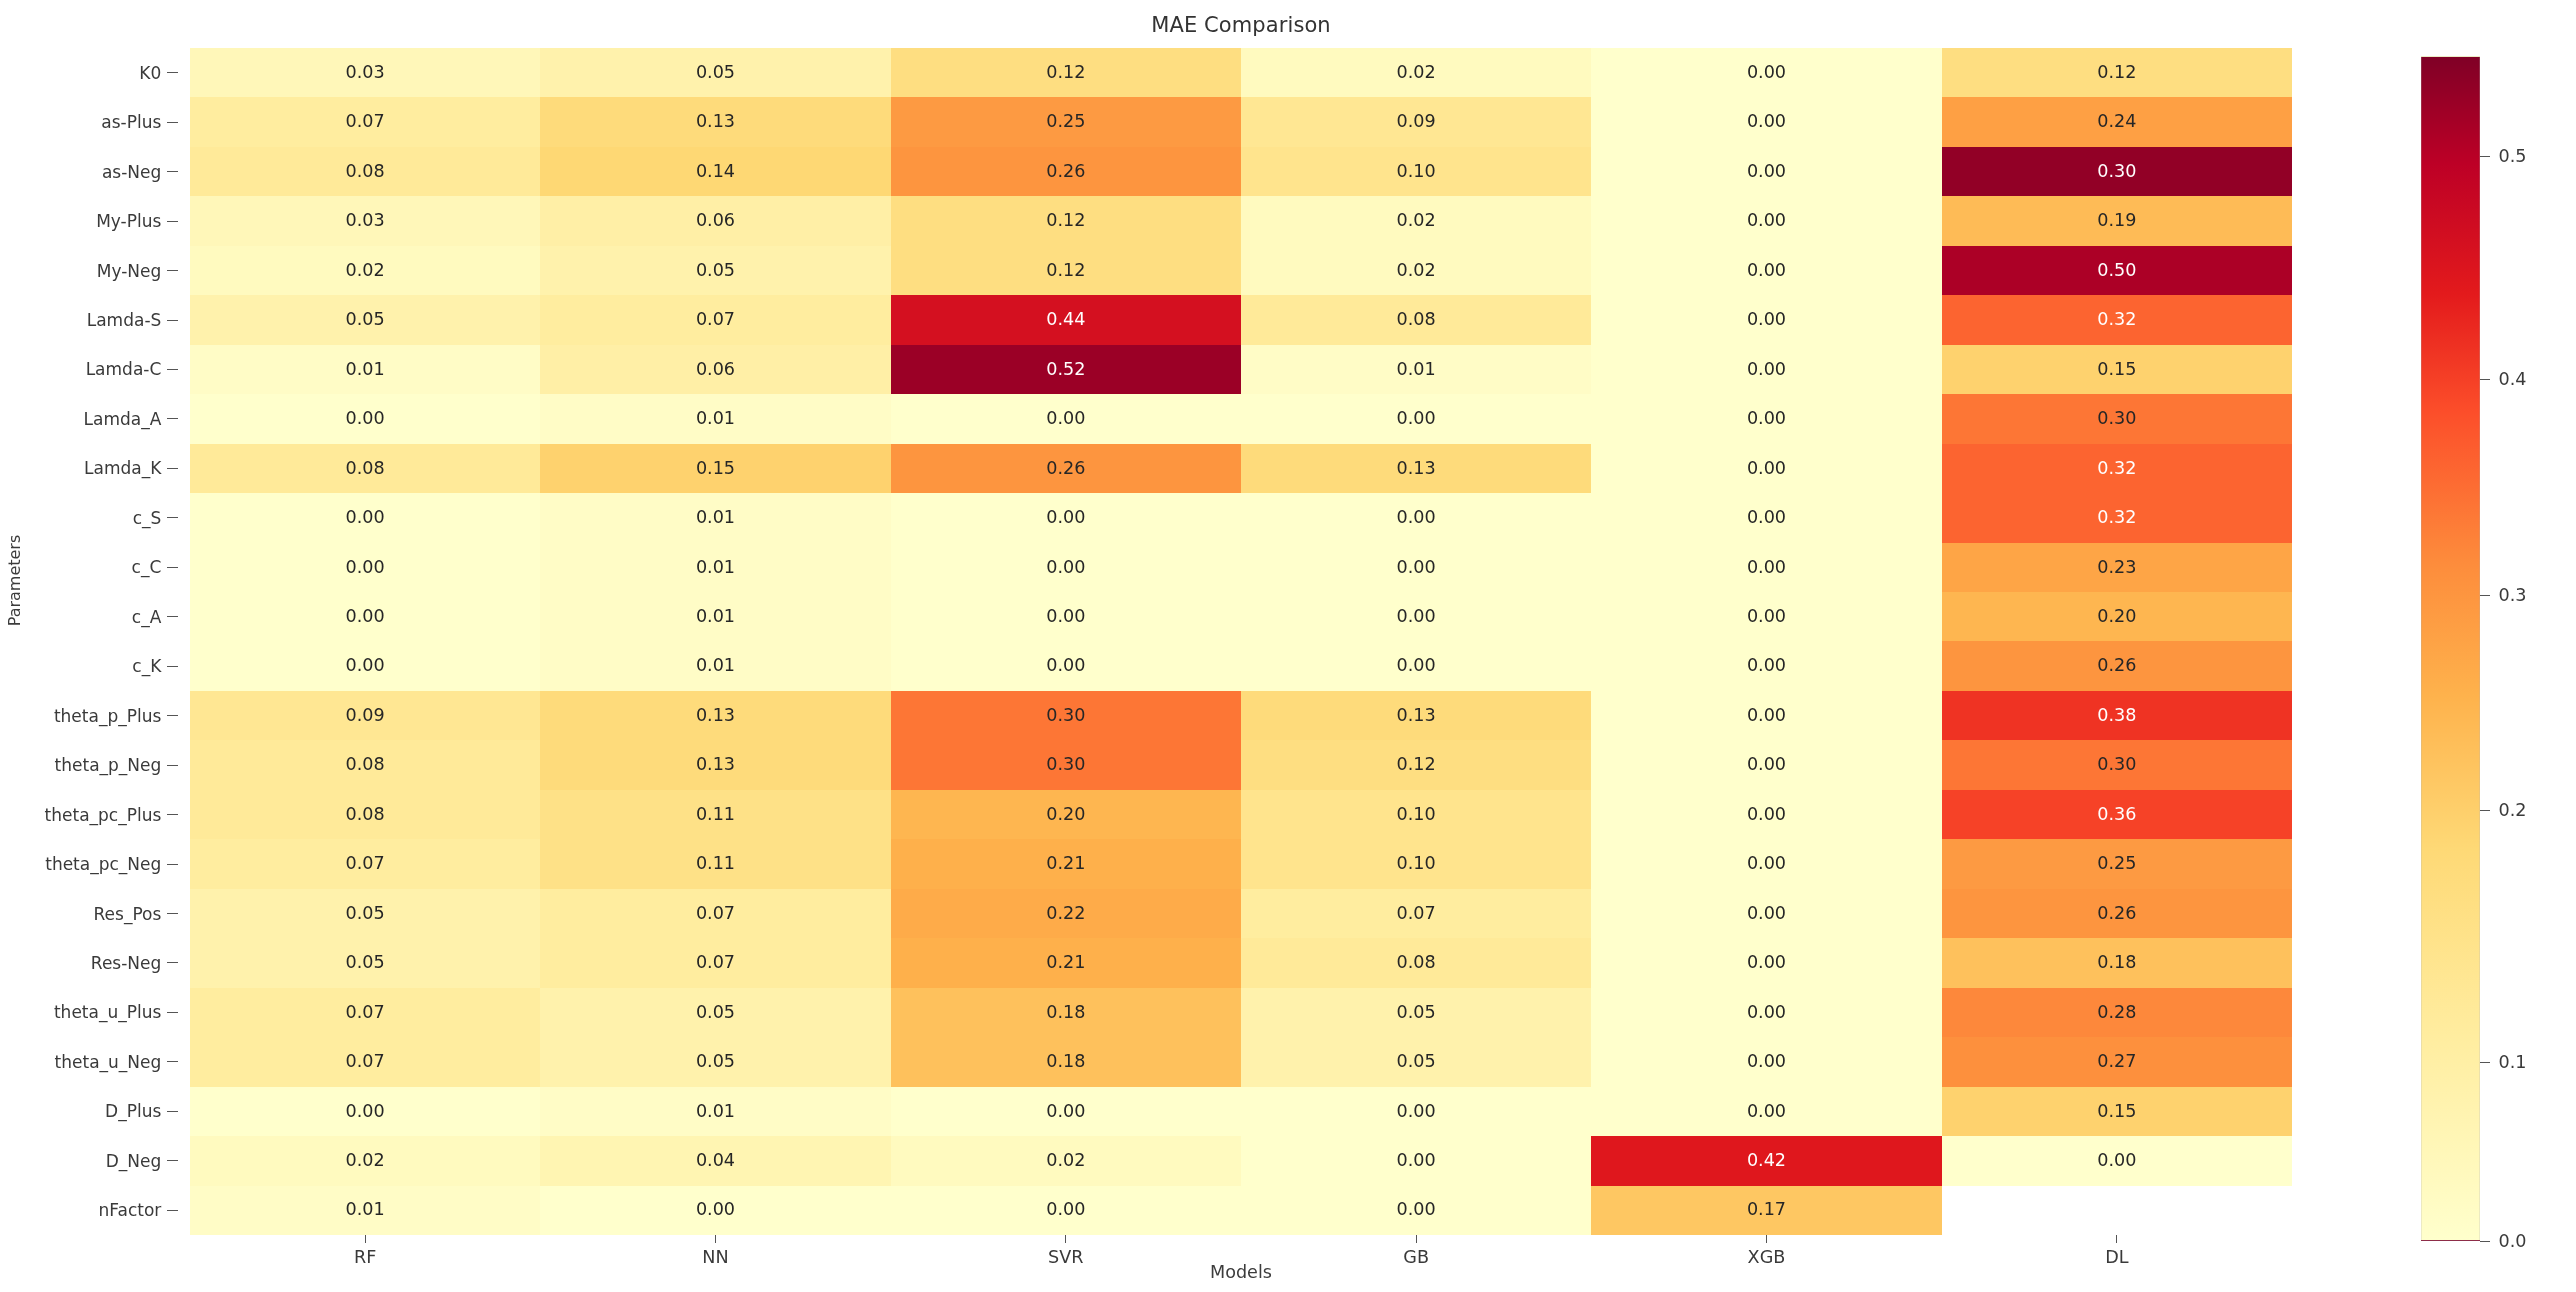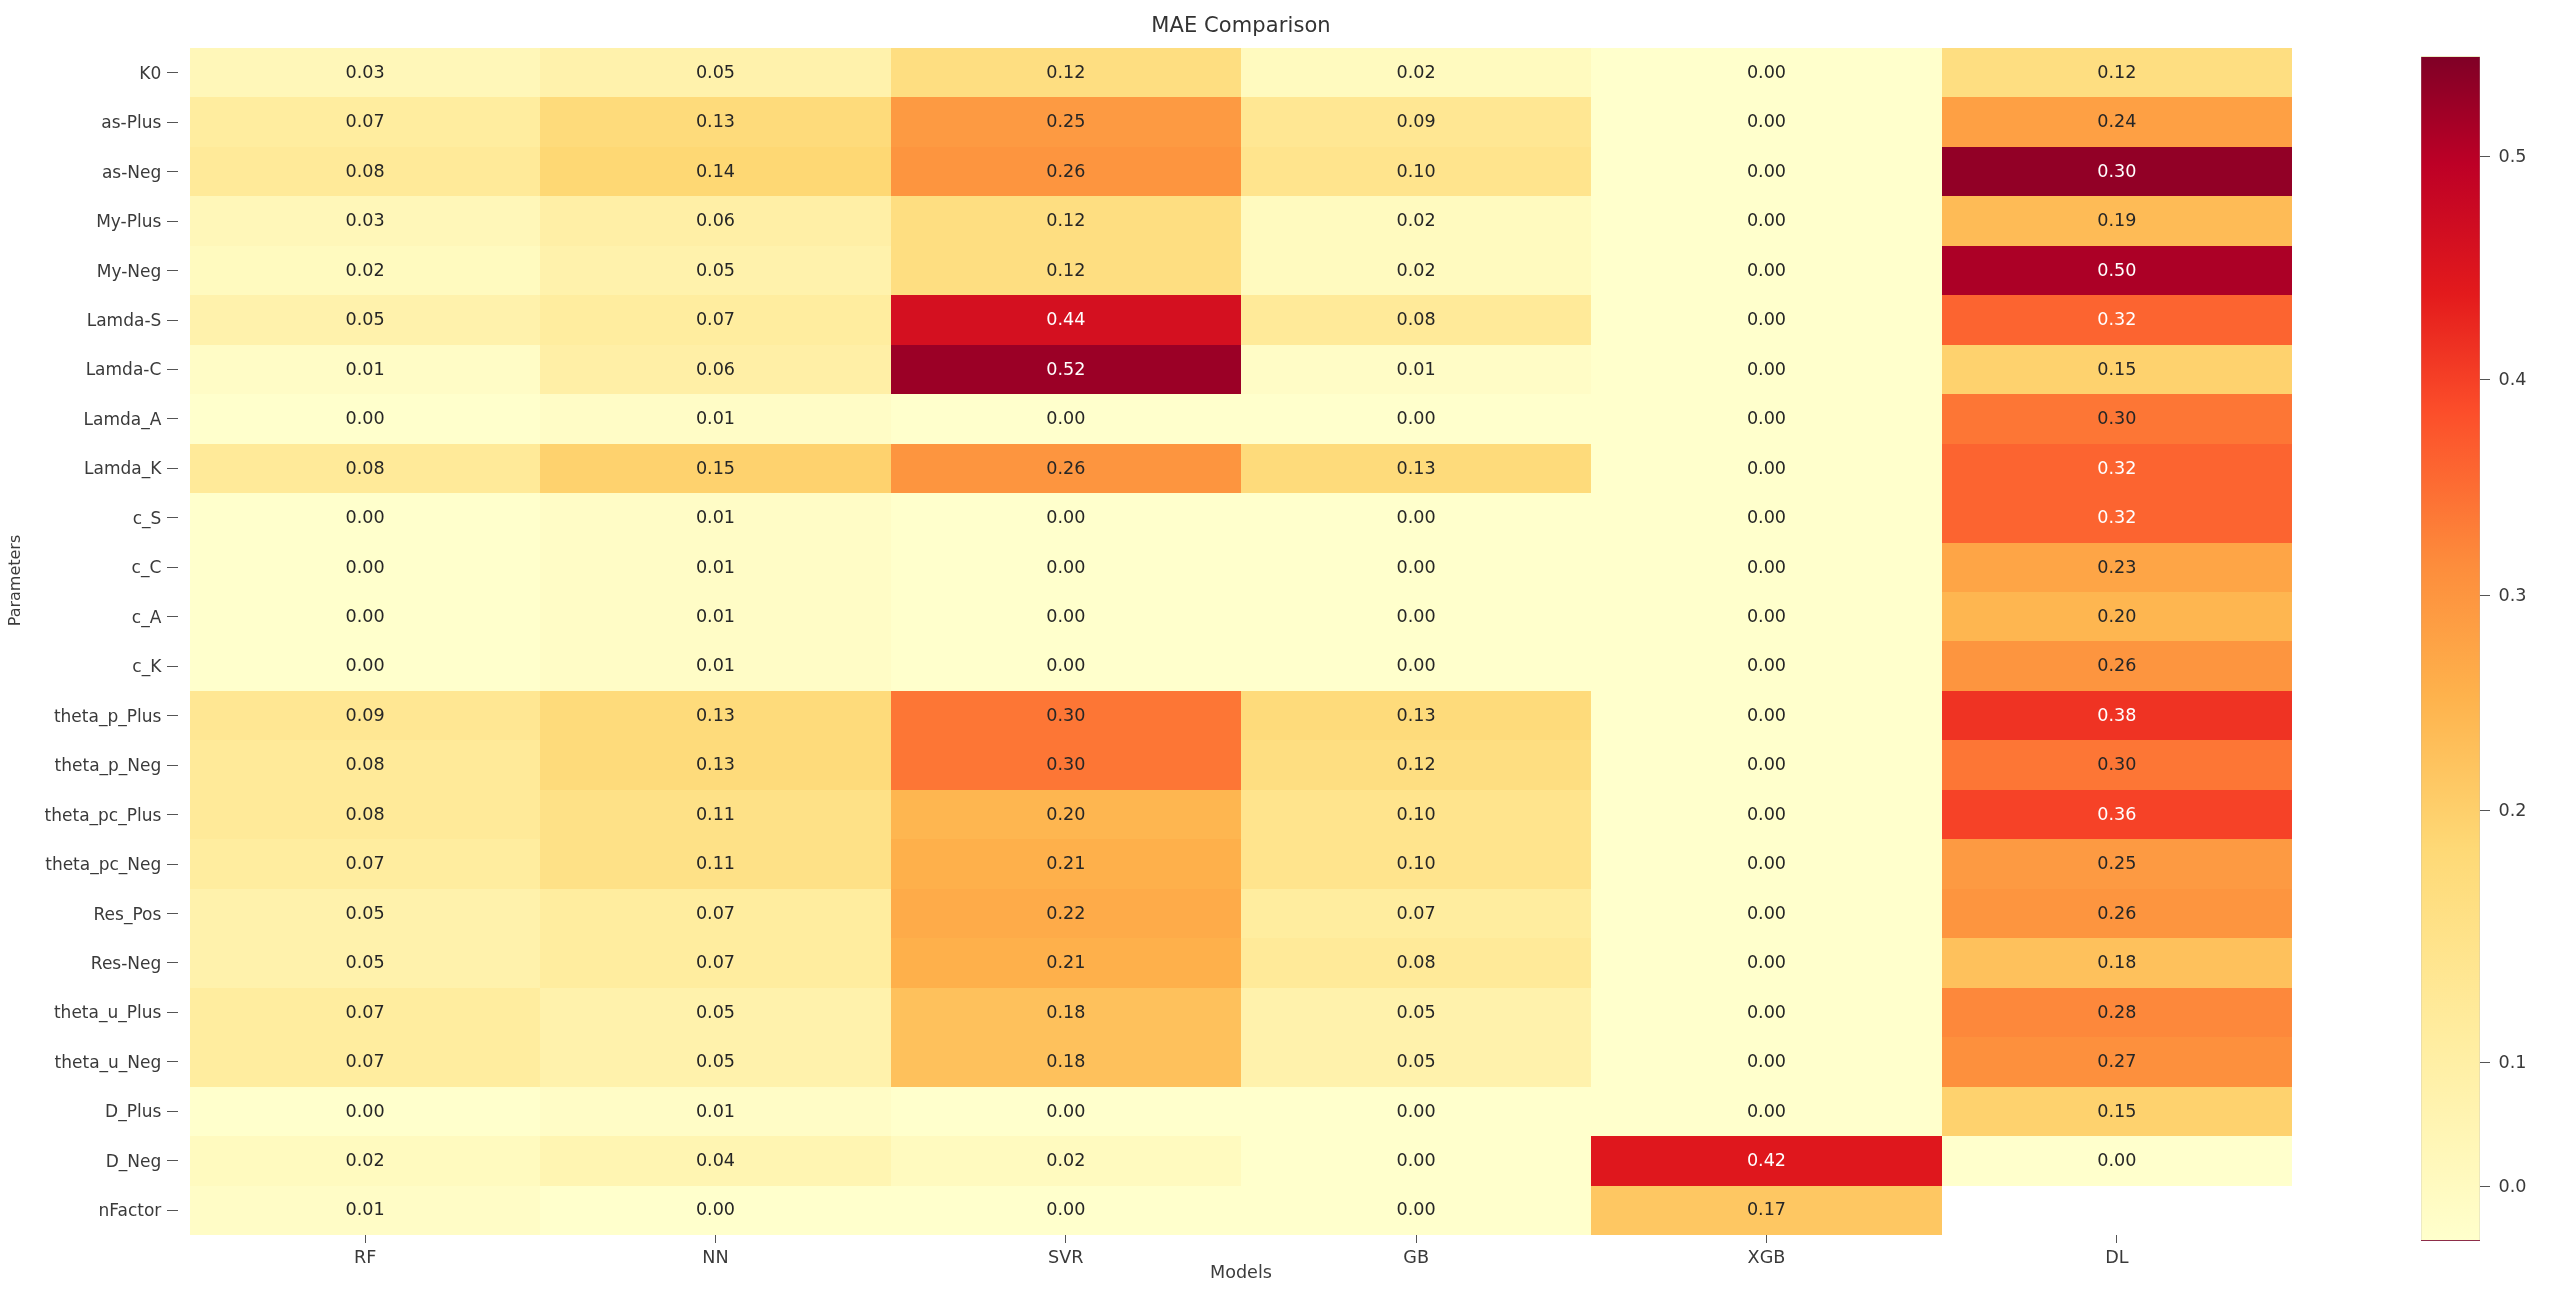--- a/index.html
+++ b/index.html
@@ -745,21 +745,21 @@
       <div class="col-label">
         <span class="tick"></span>
         <span>DL</span>
       </div>
     </div>
 
   <div id="x-axis-label">Models</div>
 
   <div id="colorbar-wrap">
     <div id="colorbar-gradient"></div>
-  <div class="cbar-tick" style="top: 1130px;">
+  <div class="cbar-tick" style="top: 1185px;">
         <span class="tline"></span>
         <span class="tlabel">0.0</span>
       </div>
       <div class="cbar-tick" style="top: 1006px;">
         <span class="tline"></span>
         <span class="tlabel">0.1</span>
       </div>
       <div class="cbar-tick" style="top: 754px;">
         <span class="tline"></span>
         <span class="tlabel">0.2</span>

